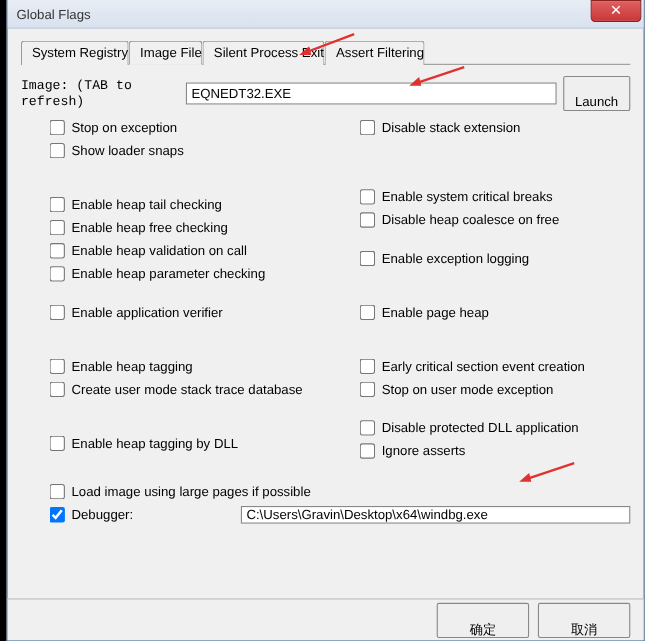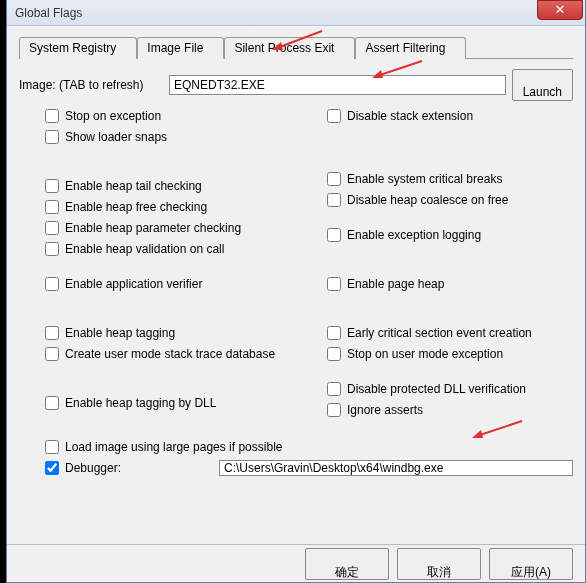--- a/index.html
+++ b/index.html
@@ -49,21 +49,21 @@
   .client {
     padding: 10px 12px 8px 12px;
   }
   .tabs {
     display: flex;
     border-bottom: 1px solid #999;
     margin-bottom: 10px;
     font-size: 12px;
   }
   .tab {
-    padding: 3px 20px 3px 9px;
+    padding: 3px 0 3px 9px;
     border: 1px solid #999;
     border-bottom: none;
     background: #f0f0f0;
     margin-right: 0px;
     border-top-left-radius: 3px;
     border-top-right-radius: 3px;
     position: relative;
     top: 1px;
     cursor: pointer;
     white-space: nowrap;
@@ -71,21 +71,21 @@
   .tab.active {
     background: #f0f0f0;
     border-bottom: 1px solid #f0f0f0;
     font-weight: normal;
   }
   .row {
     display: flex;
     align-items: center;
     margin-bottom: 6px;
   }
-  .image-label { width: 150px; }
+  .image-label { width: 150px; font-family: Liberation Mono, monospace; }
   .image-input {
     flex: 1;
     height: 20px;
     border: 1px solid #888;
     padding: 0 4px;
     font-family: inherit;
     font-size: 12px;
     margin-right: 6px;
   }
   .btn {
@@ -206,26 +206,26 @@
         <label class="chk">
             <input type="checkbox" style="">
             <span>Enable heap tail checking</span>
           </label>
         <label class="chk">
             <input type="checkbox" style="">
             <span>Enable heap free checking</span>
           </label>
         <label class="chk">
             <input type="checkbox" style="">
+            <span>Enable heap validation on call</span>
+          </label>
+        <label class="chk">
+            <input type="checkbox" style="">
             <span>Enable heap parameter checking</span>
           </label>
-        <label class="chk">
-            <input type="checkbox" style="">
-            <span>Enable heap validation on call</span>
-          </label>
         <div class="spacer"></div>
         <label class="chk">
             <input type="checkbox" style="">
             <span>Enable application verifier</span>
           </label>
         <div class="spacer"></div>
           <div class="spacer"></div>
         <label class="chk">
             <input type="checkbox" style="">
             <span>Enable heap tagging</span>
@@ -275,21 +275,21 @@
             <input type="checkbox" style="">
             <span>Early critical section event creation</span>
           </label>
         <label class="chk">
             <input type="checkbox" style="">
             <span>Stop on user mode exception</span>
           </label>
         <div class="spacer"></div>
         <label class="chk">
             <input type="checkbox" style="">
-            <span>Disable protected DLL verification</span>
+            <span>Disable protected DLL application</span>
           </label>
         <label class="chk">
             <input type="checkbox" style="">
             <span>Ignore asserts</span>
           </label>
       </div>
     </div>
 
     <div class="bottom-rows">
       <label class="chk">
@@ -305,21 +305,20 @@
         <input class="debugger-input" type="text" value="C:\Users\Gravin\Desktop\x64\windbg.exe" style="">
       </div>
 
     </div>
 
   </div>
 
   <div class="footer">
     <button class="btn">确定</button>
     <button class="btn">取消</button>
-    <button class="btn">应用(A)</button>
   </div>
 
   <svg class="arrow" style="left:260px;top:28px;" width="60" height="24">
     <line x1="55" y1="3" x2="10" y2="20" stroke="#e03030" stroke-width="2"></line>
     <polygon points="5,22 14,14 16,22" fill="#e03030"></polygon>
   </svg>
   <svg class="arrow" style="left:360px;top:58px;" width="60" height="24">
     <line x1="55" y1="3" x2="10" y2="18" stroke="#e03030" stroke-width="2"></line>
     <polygon points="5,20 14,12 16,20" fill="#e03030"></polygon>
   </svg>

